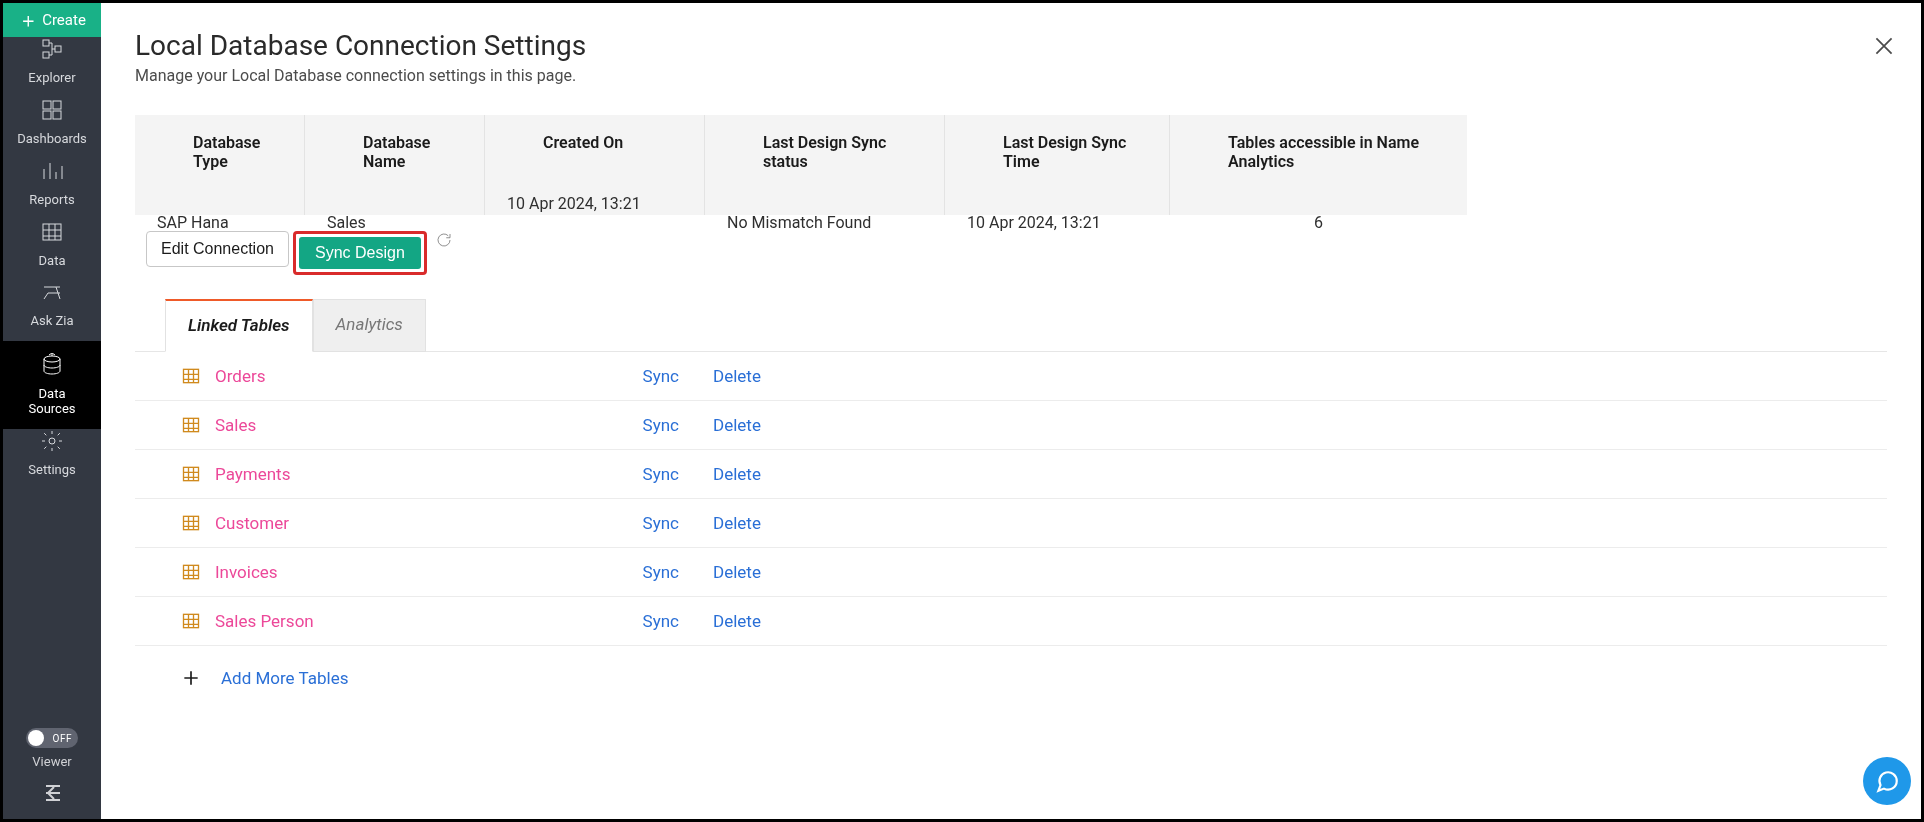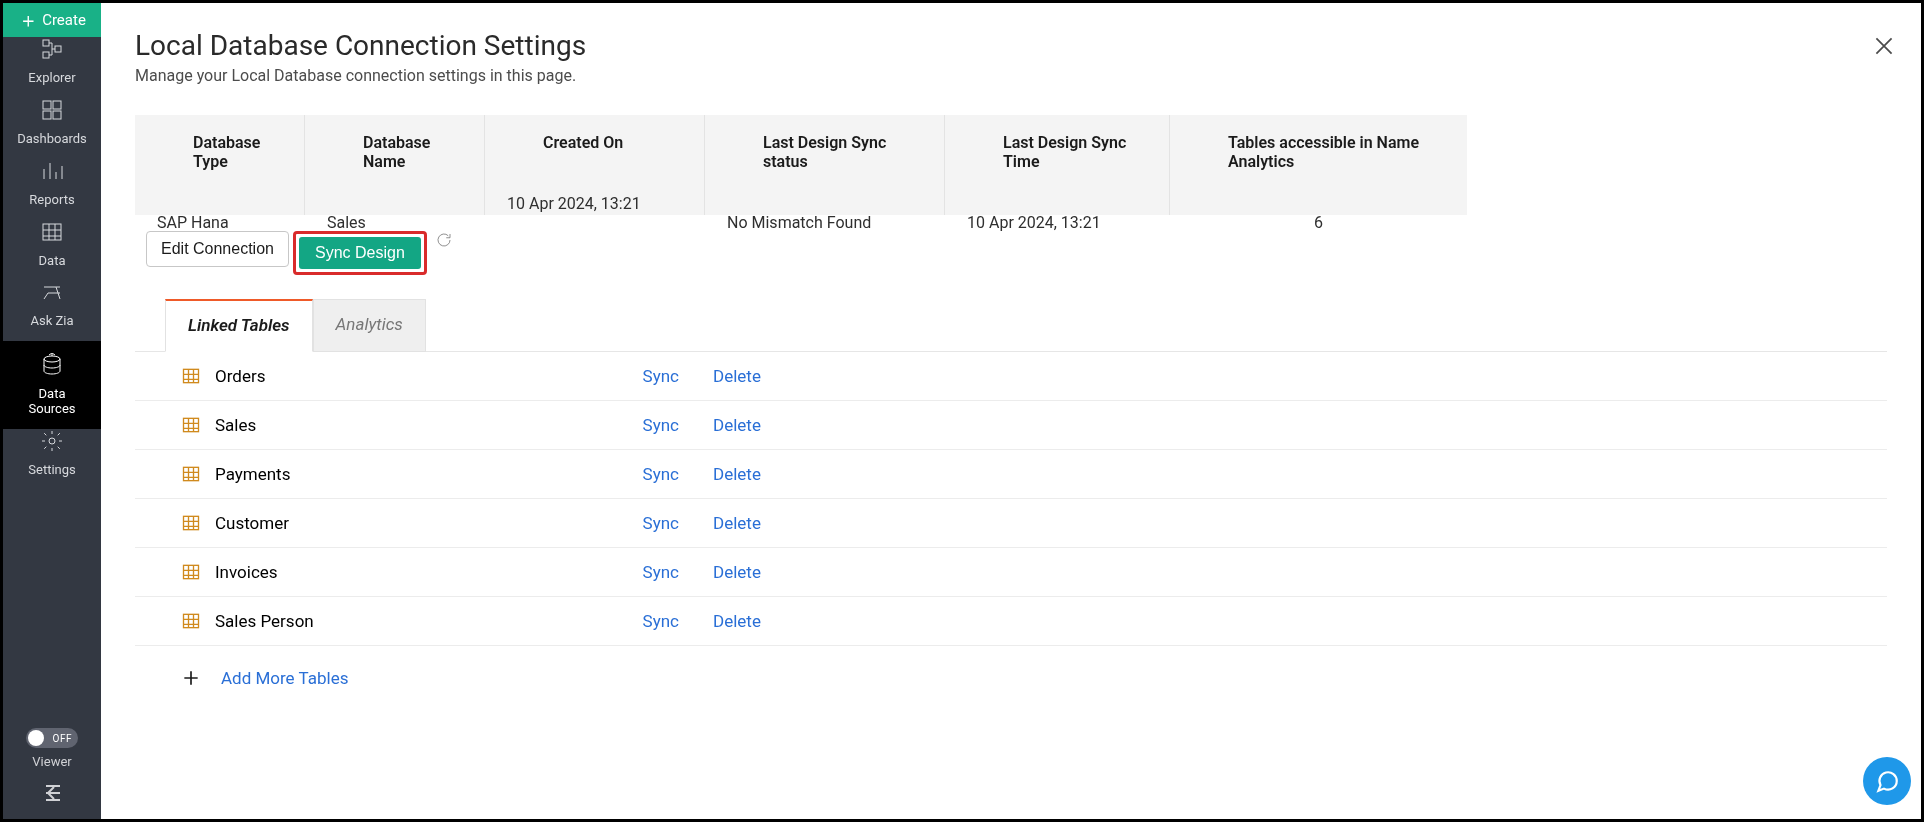--- a/index.html
+++ b/index.html
@@ -125,21 +125,21 @@
 
 .table-area { border-top:1px solid #e6e6e6; margin-top:-1px; }
 .row {
   display:flex; align-items:center; gap:14px;
   padding: 14px 0 14px 46px;
   border-bottom:1px solid #ececec;
   font-size:17px;
 }
 .row .tbl-icon { width:20px; height:20px; display:inline-flex; }
 .row .tbl-icon svg { width:20px; height:20px; }
-.row .tbl-name { color:#000000; width: 390px; }
+.row .tbl-name { color:#ec4899; width: 390px; }
 .row .link { color:#2a6fd6; cursor:pointer; }
 .row .link.sync { width:60px; text-align:right; }
 .row .link.delete { margin-left: 20px; }
 
 .add-row {
   display:flex; align-items:center; gap:20px;
   padding: 22px 0 0 46px; font-size:17px;
 }
 .add-row .plus-icon { width:20px; height:20px; color:#1b1b1b; }
 .add-row .add-link { color:#2a6fd6; cursor:pointer; }

